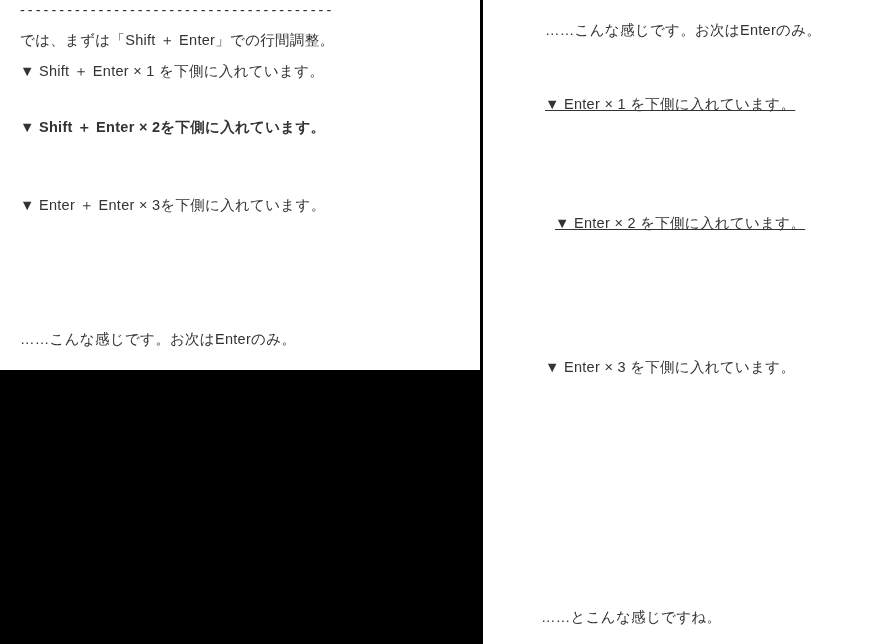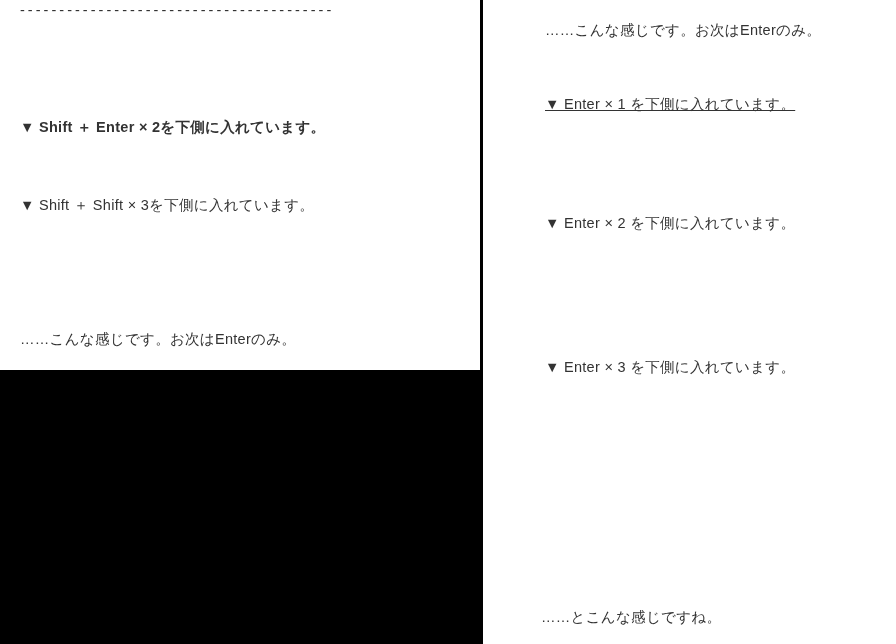--- a/index.html
+++ b/index.html
@@ -40,32 +40,34 @@
     line-height: 1.5;
     white-space: nowrap;
   }
 </style>
 </head>
 <body>
 
 <div class="panel panel-left">
   <div class="txt" style="position:absolute; left:20px; top:0px; letter-spacing:-0.5px;">- - - - - - - - - - - - - - - - - - - - - - - - - - - - - - - - - - - - - - - -</div>
 
+  <div class="txt" style="position:absolute; left:20px; top:30px;">では、まずは「Shift ＋ Enter」での行間調整。</div>
 
+  <div class="txt" style="position:absolute; left:20px; top:61px;">▼ Shift ＋ Enter × 1 を下側に入れています。</div>
 
   <div class="txt" style="position:absolute; left:20px; top:117px;font-weight:bold;">▼ Shift ＋ Enter × 2を下側に入れています。</div>
 
-  <div class="txt" style="position:absolute; left:20px; top:195px;">▼ Shift ＋ Shift × 3を下側に入れています。</div>
+  <div class="txt" style="position:absolute; left:20px; top:195px;">▼ Enter ＋ Enter × 3を下側に入れています。</div>
 
   <div class="txt" style="position:absolute; left:20px; top:329px;">……こんな感じです。お次はEnterのみ。</div>
 </div>
 
 <div class="panel panel-right">
   <div class="txt" style="position:absolute; left:62px; top:20px;">……こんな感じです。お次はEnterのみ。</div>
 
   <div class="txt" style="position:absolute; left:62px; top:94px;text-decoration:underline;">▼ Enter × 1 を下側に入れています。</div>
 
-  <div class="txt" style="position:absolute; left:62px; top:213px;">▼ Enter × 2 を下側に入れています。</div>
+  <div class="txt" style="position:absolute; left:72px; top:213px;text-decoration:underline;">▼ Enter × 2 を下側に入れています。</div>
 
   <div class="txt" style="position:absolute; left:62px; top:357px;">▼ Enter × 3 を下側に入れています。</div>
 
   <div class="txt" style="position:absolute; left:58px; top:607px;">……とこんな感じですね。</div>
 </div>
 
 </body></html>

